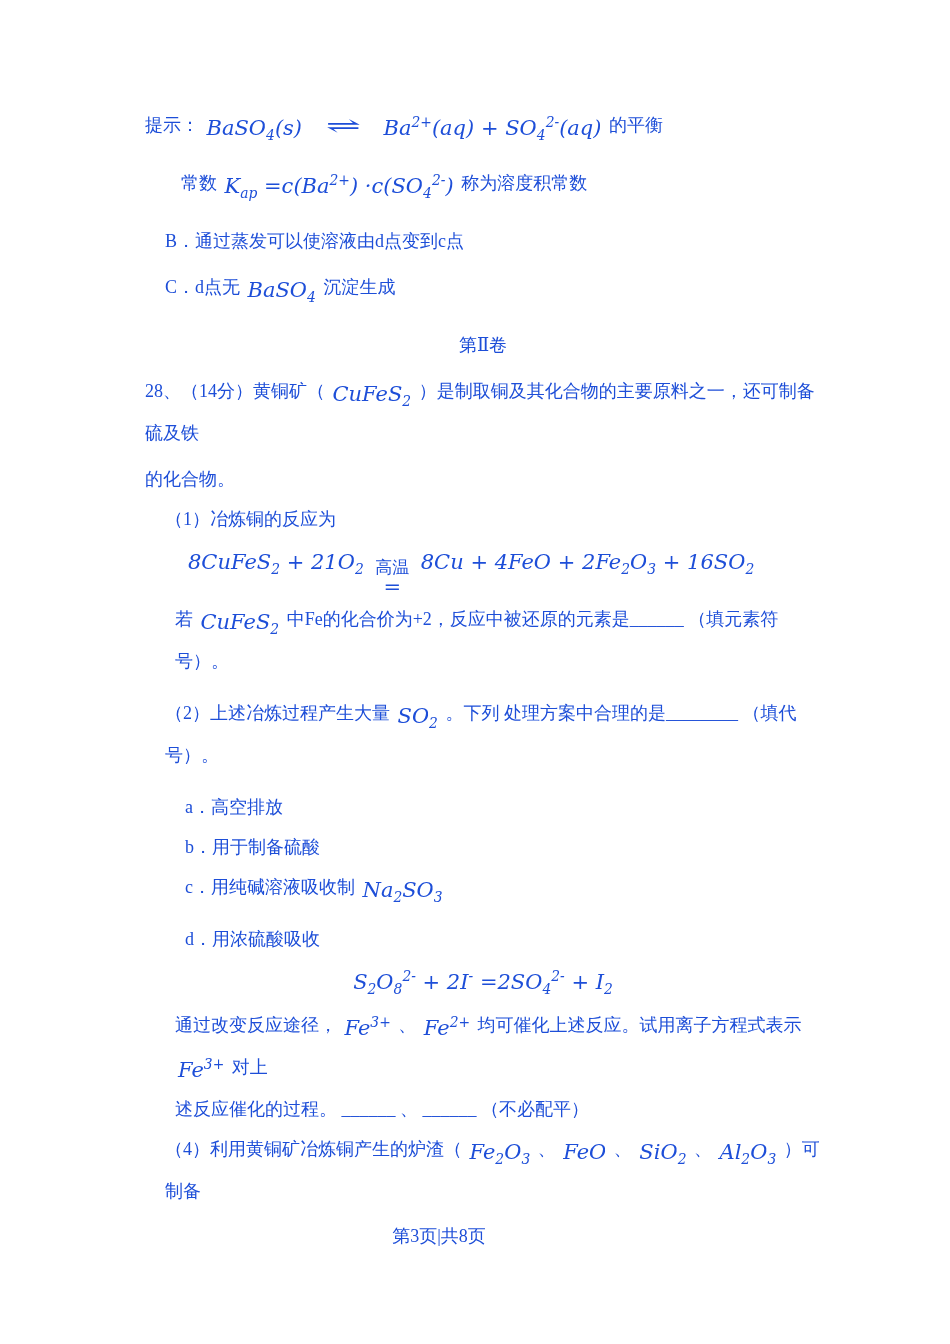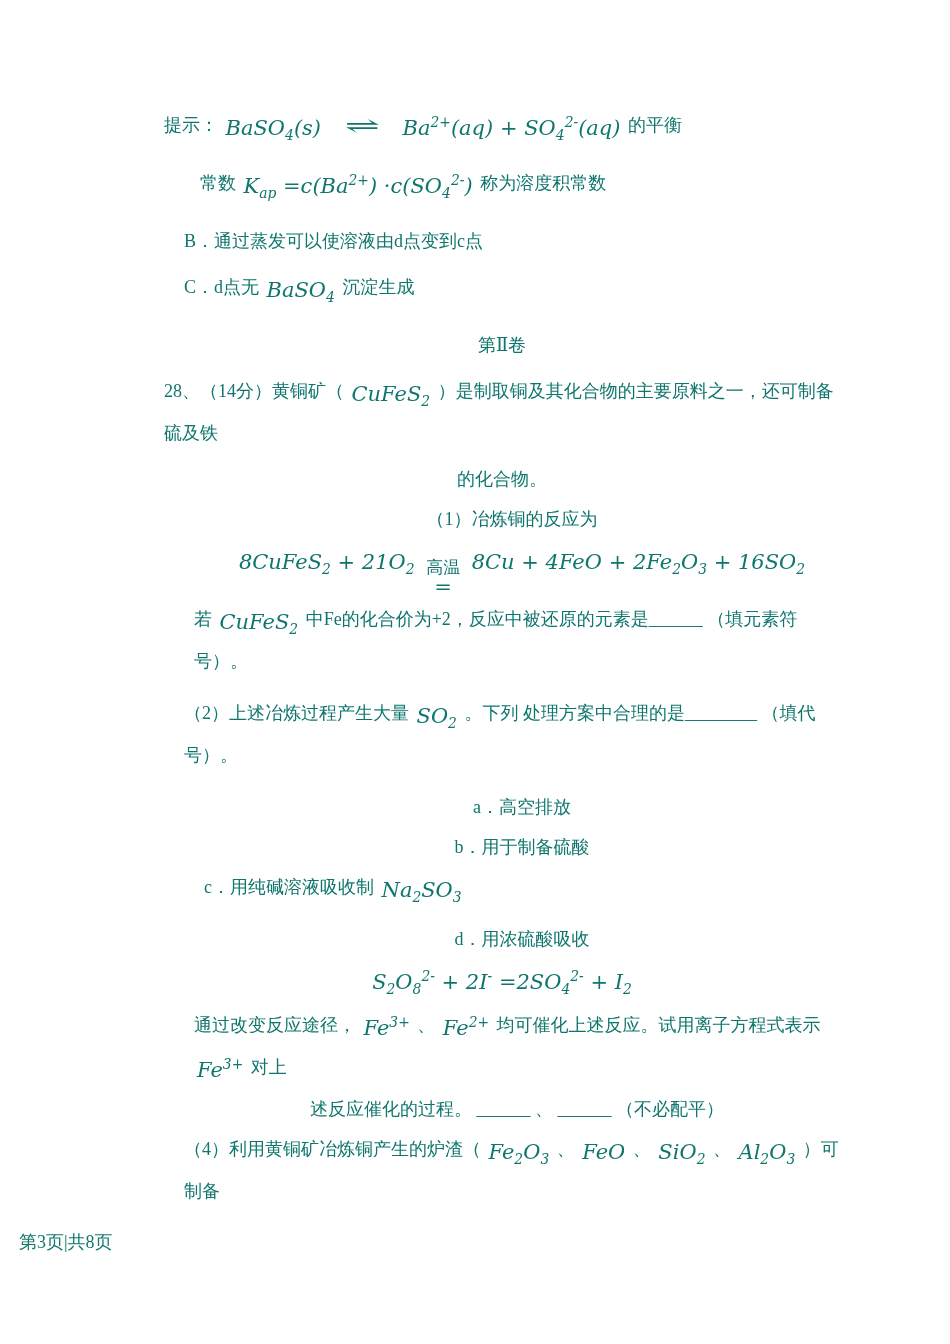--- a/index.html
+++ b/index.html
@@ -1,17 +1,17 @@
 <!DOCTYPE html>
 <html><head>
 <meta charset="utf-8">
 <style>
   html,body{margin:0;padding:0;background:#ffffff;}
-  .page{position:relative;width:878px;height:1344px;background:#fff;color:#0f766e;
-        font-family:"Liberation Serif","DejaVu Serif",serif;overflow:hidden;margin-left:19px;}
+  .page{position:relative;width:878px;height:1344px;background:#fff;color:#1d4ed8;
+        font-family:"Liberation Serif","DejaVu Serif",serif;overflow:hidden;}
   .content{position:absolute;left:145px;top:104px;width:676px;}
   .line{font-size:18px;line-height:2.0;margin:0;}
   .cn{font-size:18px;}
   .formula{font-family:"DejaVu Serif","Liberation Serif",serif;font-style:italic;
            font-size:21px;padding:0 3px;vertical-align:-4px;white-space:nowrap;}
   .formula sub{font-size:66%;line-height:0;}
   .formula sup{font-size:66%;line-height:0;}
   .eq-arrow{display:inline-block;font-style:normal;font-size:22px;
             transform:scaleX(1.9);margin:0 24px;vertical-align:-2px;}
   .over-eq{display:inline-flex;flex-direction:column;align-items:center;
@@ -19,22 +19,22 @@
   .over-label{font-size:17px;line-height:1.1;font-style:normal;}
   .eq-sign{font-size:21px;line-height:0.9;font-style:italic;
            font-family:"DejaVu Serif","Liberation Serif",serif;}
   .center{text-align:center;}
   .ind-1{margin-left:20px;}
   .ind-2{margin-left:30px;}
   .ind-3{margin-left:36px;}
   .ind-4{margin-left:40px;}
   .mb-lg{margin-bottom:16px;}
   .mb-md{margin-bottom:10px;}
-  .mb-sm{margin-bottom:4px;text-align:center;}
-  .footer{position:absolute;left:0;right:0;bottom:90px;font-size:14px;}
+  .mb-sm{margin-bottom:4px;}
+  .footer{position:absolute;left:0;right:0;bottom:96px;text-align:center;font-size:14px;}
 </style>
 </head>
 <body>
 
 <div class="page">
   <div class="content">
 
     <div class="line mb-lg">
       <span class="cn">提示：</span>
       <span class="formula">BaSO<sub>4</sub>(s)</span>

